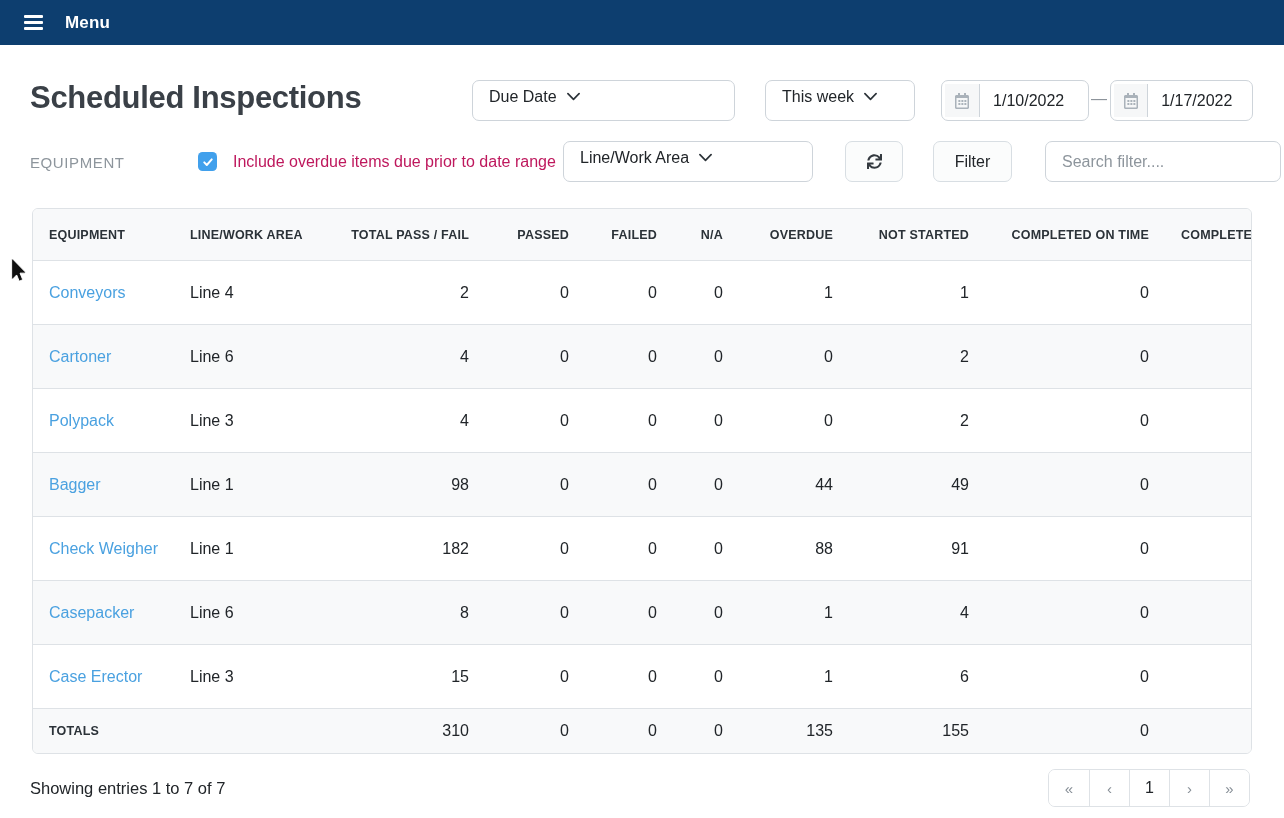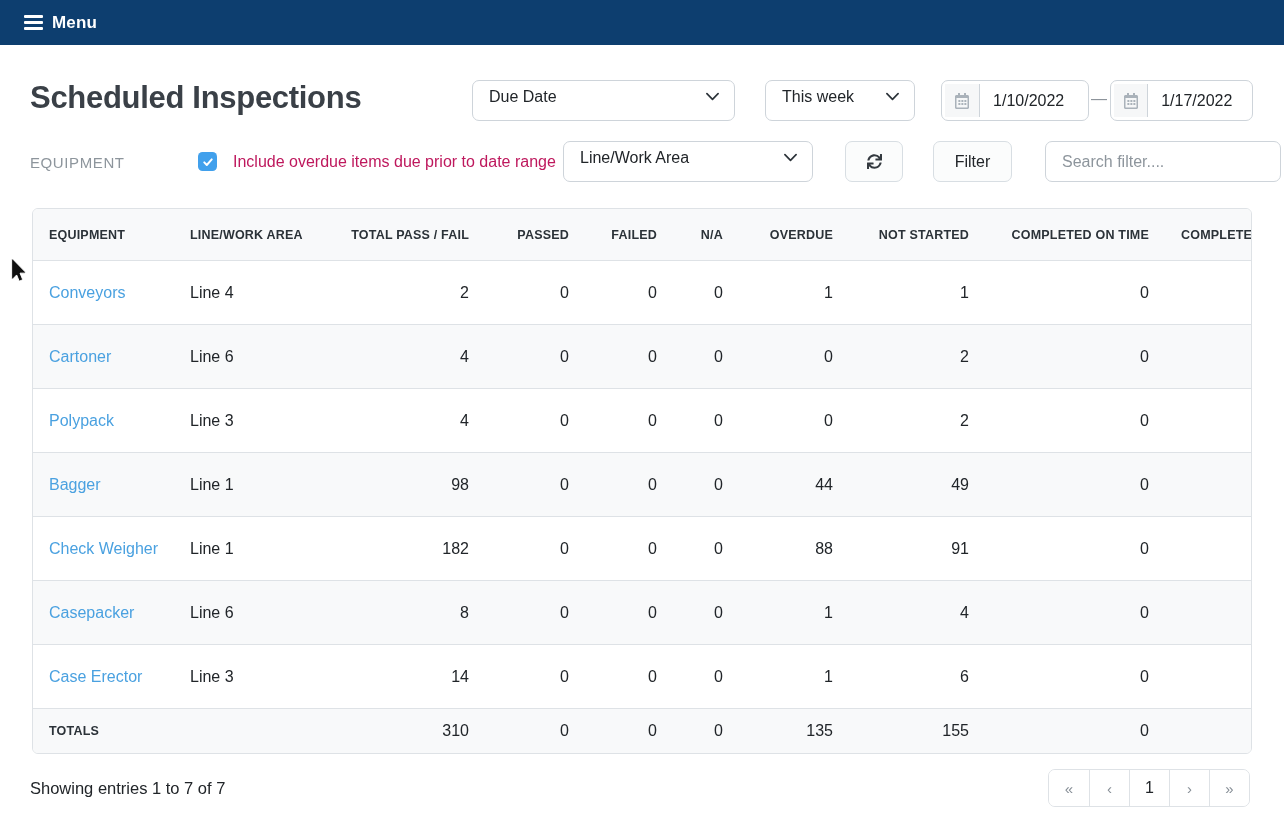--- a/index.html
+++ b/index.html
@@ -10,38 +10,38 @@
     background: #ffffff;
     color: #212529;
     overflow: hidden;
   }
 
   
   .navbar {
     position:absolute; top:0; left:0; right:0; height:45px;
     background:#0d3e6f; display:flex; align-items:center; padding-left:24px;
   }
-  .menu-btn { display:flex; align-items:center; gap:9px; color:#fff; cursor:pointer; }
+  .menu-btn { display:flex; align-items:center; gap:22px; color:#fff; cursor:pointer; }
   .hamburger { display:flex; flex-direction:column; gap:3.5px; }
   .hamburger span { display:block; width:19px; height:2.5px; background:#fff; border-radius:1px; }
   .menu-label { font-size:17px; font-weight:600; letter-spacing:0.2px; }
 
   
   .page-title {
     position:absolute; left:30px; top:80px;
     font-size:31px; font-weight:700; color:#3a4047; letter-spacing:-0.3px;
   }
 
   
   .ctl {
     position:absolute; height:41px; background:#fff;
     border:1px solid #ced4da; border-radius:7px;
     display:flex; align-items:center; font-size:16px; color:#212529;
   }
-  .select-ctl { justify-content:space-between; padding:0 15px 8px 16px; cursor:pointer; }
+  .select-ctl { padding:0 15px 8px 16px; cursor:pointer; }
   .chev { flex:0 0 auto; margin-left:10px; }
 
   
   .date-group { padding:3px; overflow:hidden; }
   .date-addon {
     width:49px; align-self:stretch; background:#f6f7f8;
     border-right:1px solid #ced4da; display:flex; align-items:center; justify-content:center;
     cursor:pointer;
   }
   .date-input {
@@ -298,21 +298,21 @@
         <td>0</td>
         <td>0</td>
         <td>1</td>
         <td>4</td>
         <td>0</td>
         <td></td>
       </tr>
       <tr>
         <td class="al"><a>Case Erector</a></td>
         <td class="al">Line 3</td>
-        <td>14</td>
+        <td>15</td>
         <td>0</td>
         <td>0</td>
         <td>0</td>
         <td>1</td>
         <td>6</td>
         <td>0</td>
         <td></td>
       </tr>
     </tbody>
     <tfoot>

